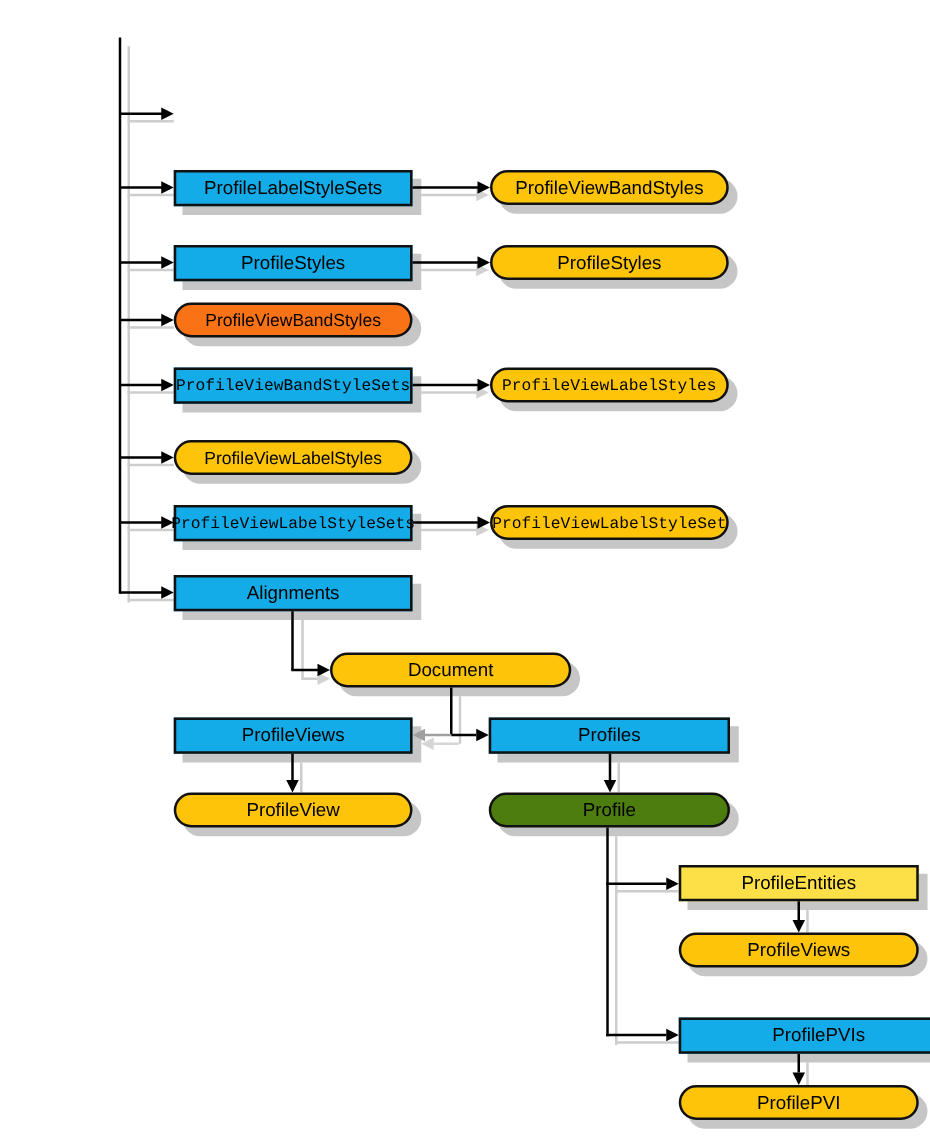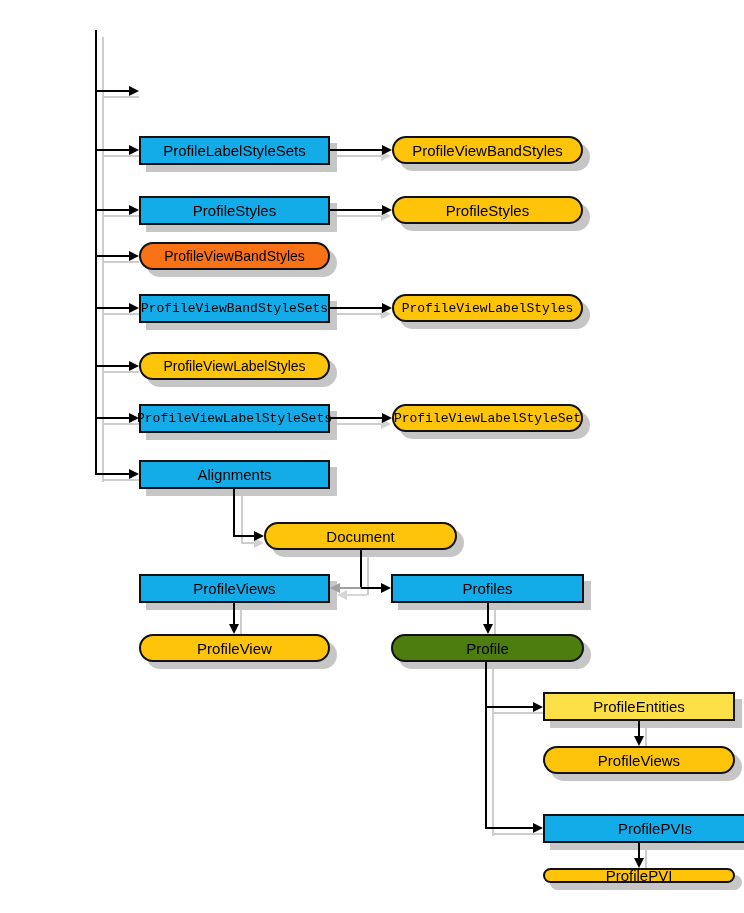--- a/index.html
+++ b/index.html
@@ -99,21 +99,21 @@
   <div class="node rect" style="left: 391px; top: 574px; width: 193px; height: 29px; background: rgb(20, 172, 232);">Profiles</div>
   <div class="node rect" style="left: 139px; top: 574px; width: 191px; height: 29px; background: rgb(20, 172, 232);">ProfileViews</div>
 
   <div class="node stadium" style="left: 139px; top: 634px; width: 191px; height: 28px; background: rgb(253, 196, 10);">ProfileView</div>
   <div class="node stadium" style="left: 391px; top: 634px; width: 193px; height: 28px; background: #4d7c0f;">Profile</div>
 
   <div class="node rect" style="left: 543px; top: 692px; width: 192px; height: 29px; background: #fde047;">ProfileEntities</div>
   <div class="node stadium" style="left: 543px; top: 746px; width: 192px; height: 28px; background: rgb(253, 196, 10);">ProfileViews</div>
 
   <div class="node rect" style="left: 543px; top: 814px; width: 224px; height: 29px; background: rgb(20, 172, 232);">ProfilePVIs</div>
-  <div class="node stadium" style="left: 543px; top: 868px; width: 192px; height: 15px; background: rgb(253, 196, 10);">ProfilePVI</div>
+  <div class="node stadium" style="left: 543px; top: 868px; width: 192px; height: 28px; background: rgb(253, 196, 10);">ProfilePVI</div>
 
   <div class="lk" style="left:95px;top:30px;width:2px;height:445px"></div>
 
   <div class="lk" style="left:96px;top:90px;width:34px;height:2px"></div>
   <div class="ah r" style="left:129px;top:86px"></div>
   <div class="lk" style="left:96px;top:149px;width:34px;height:2px"></div>
   <div class="ah r" style="left:129px;top:145px"></div>
   <div class="lk" style="left:96px;top:209px;width:34px;height:2px"></div>
   <div class="ah r" style="left:129px;top:205px"></div>
   <div class="lk" style="left:96px;top:255px;width:34px;height:2px"></div>

